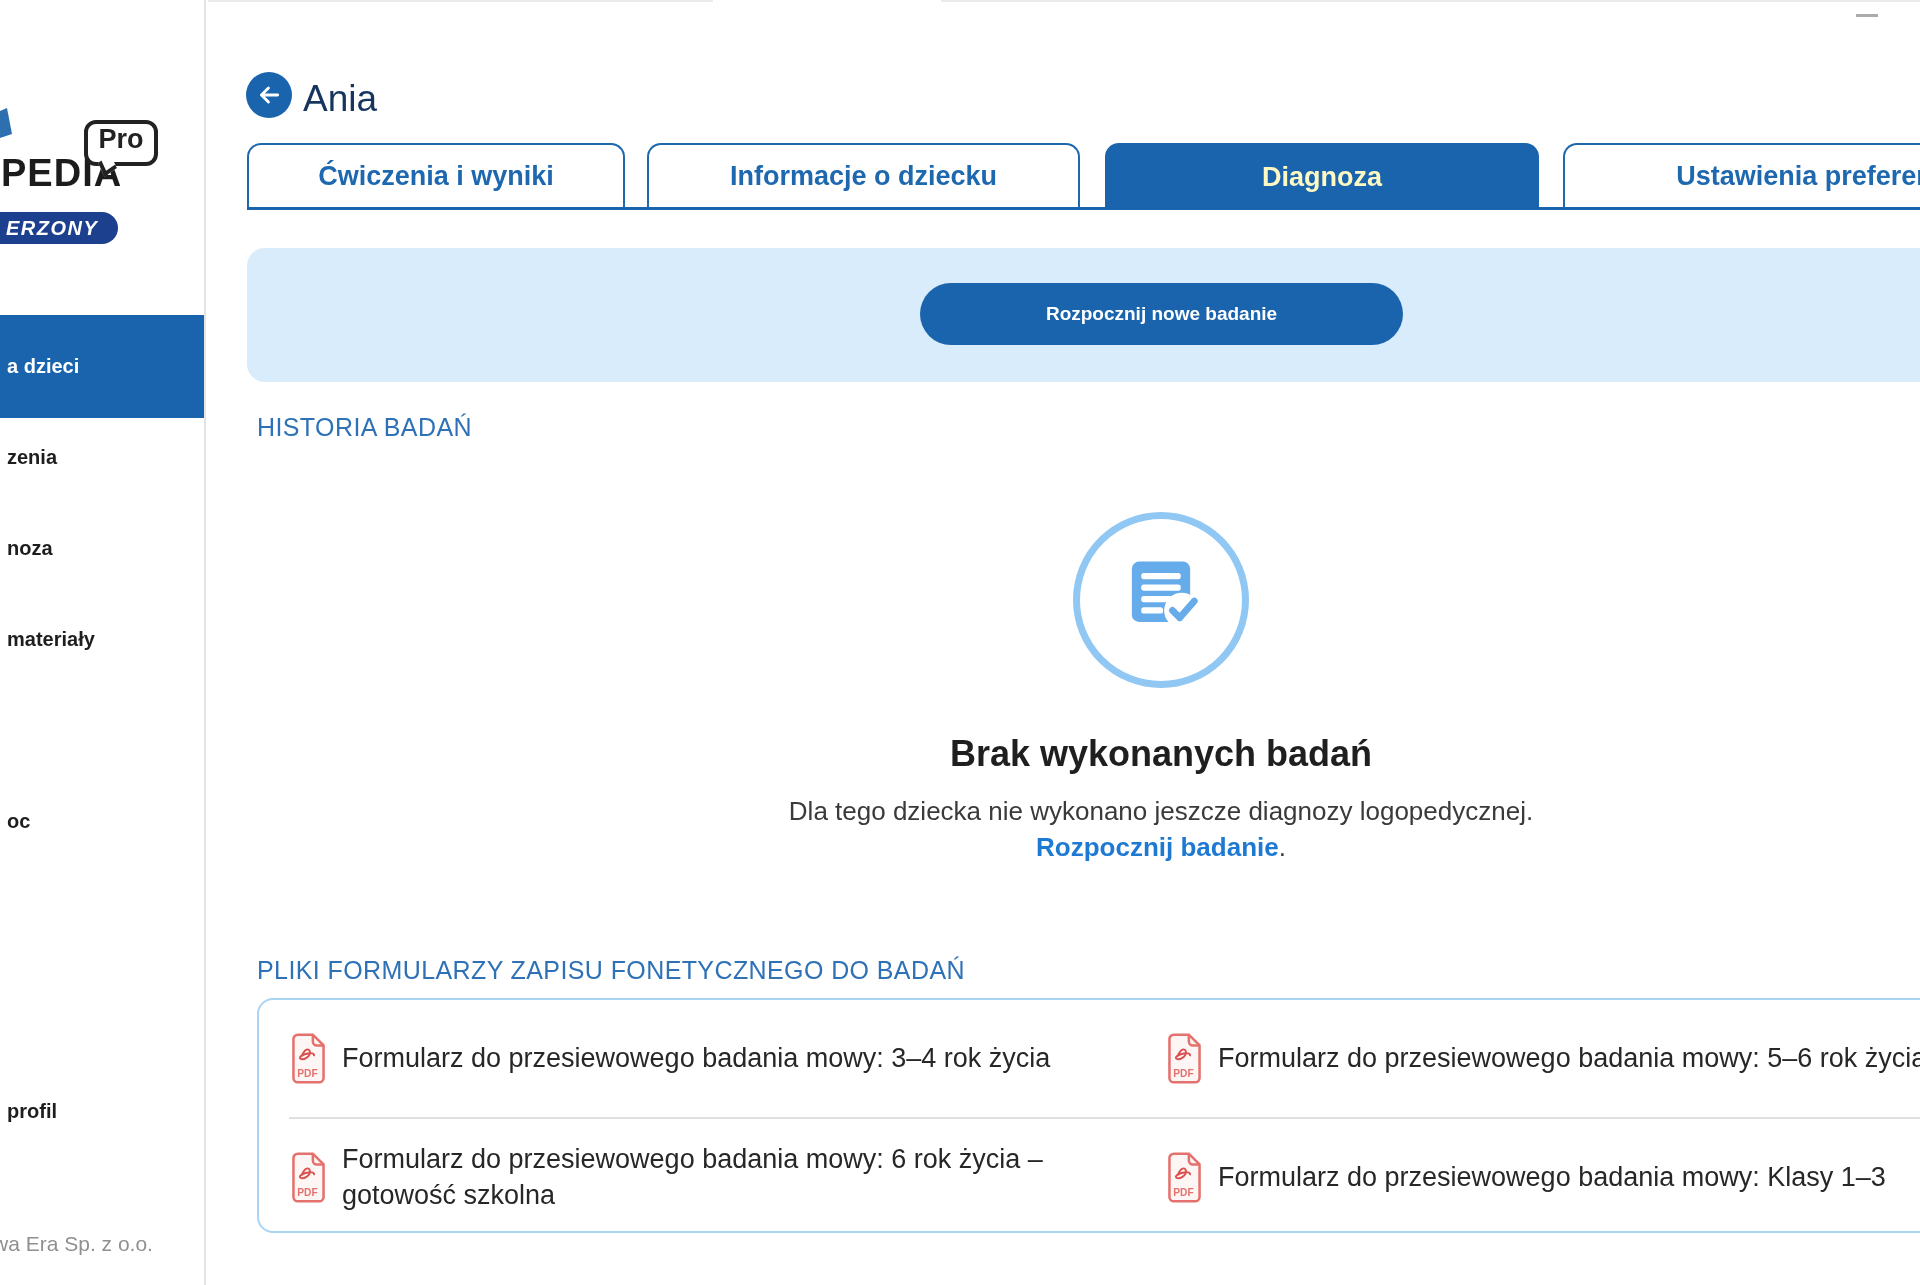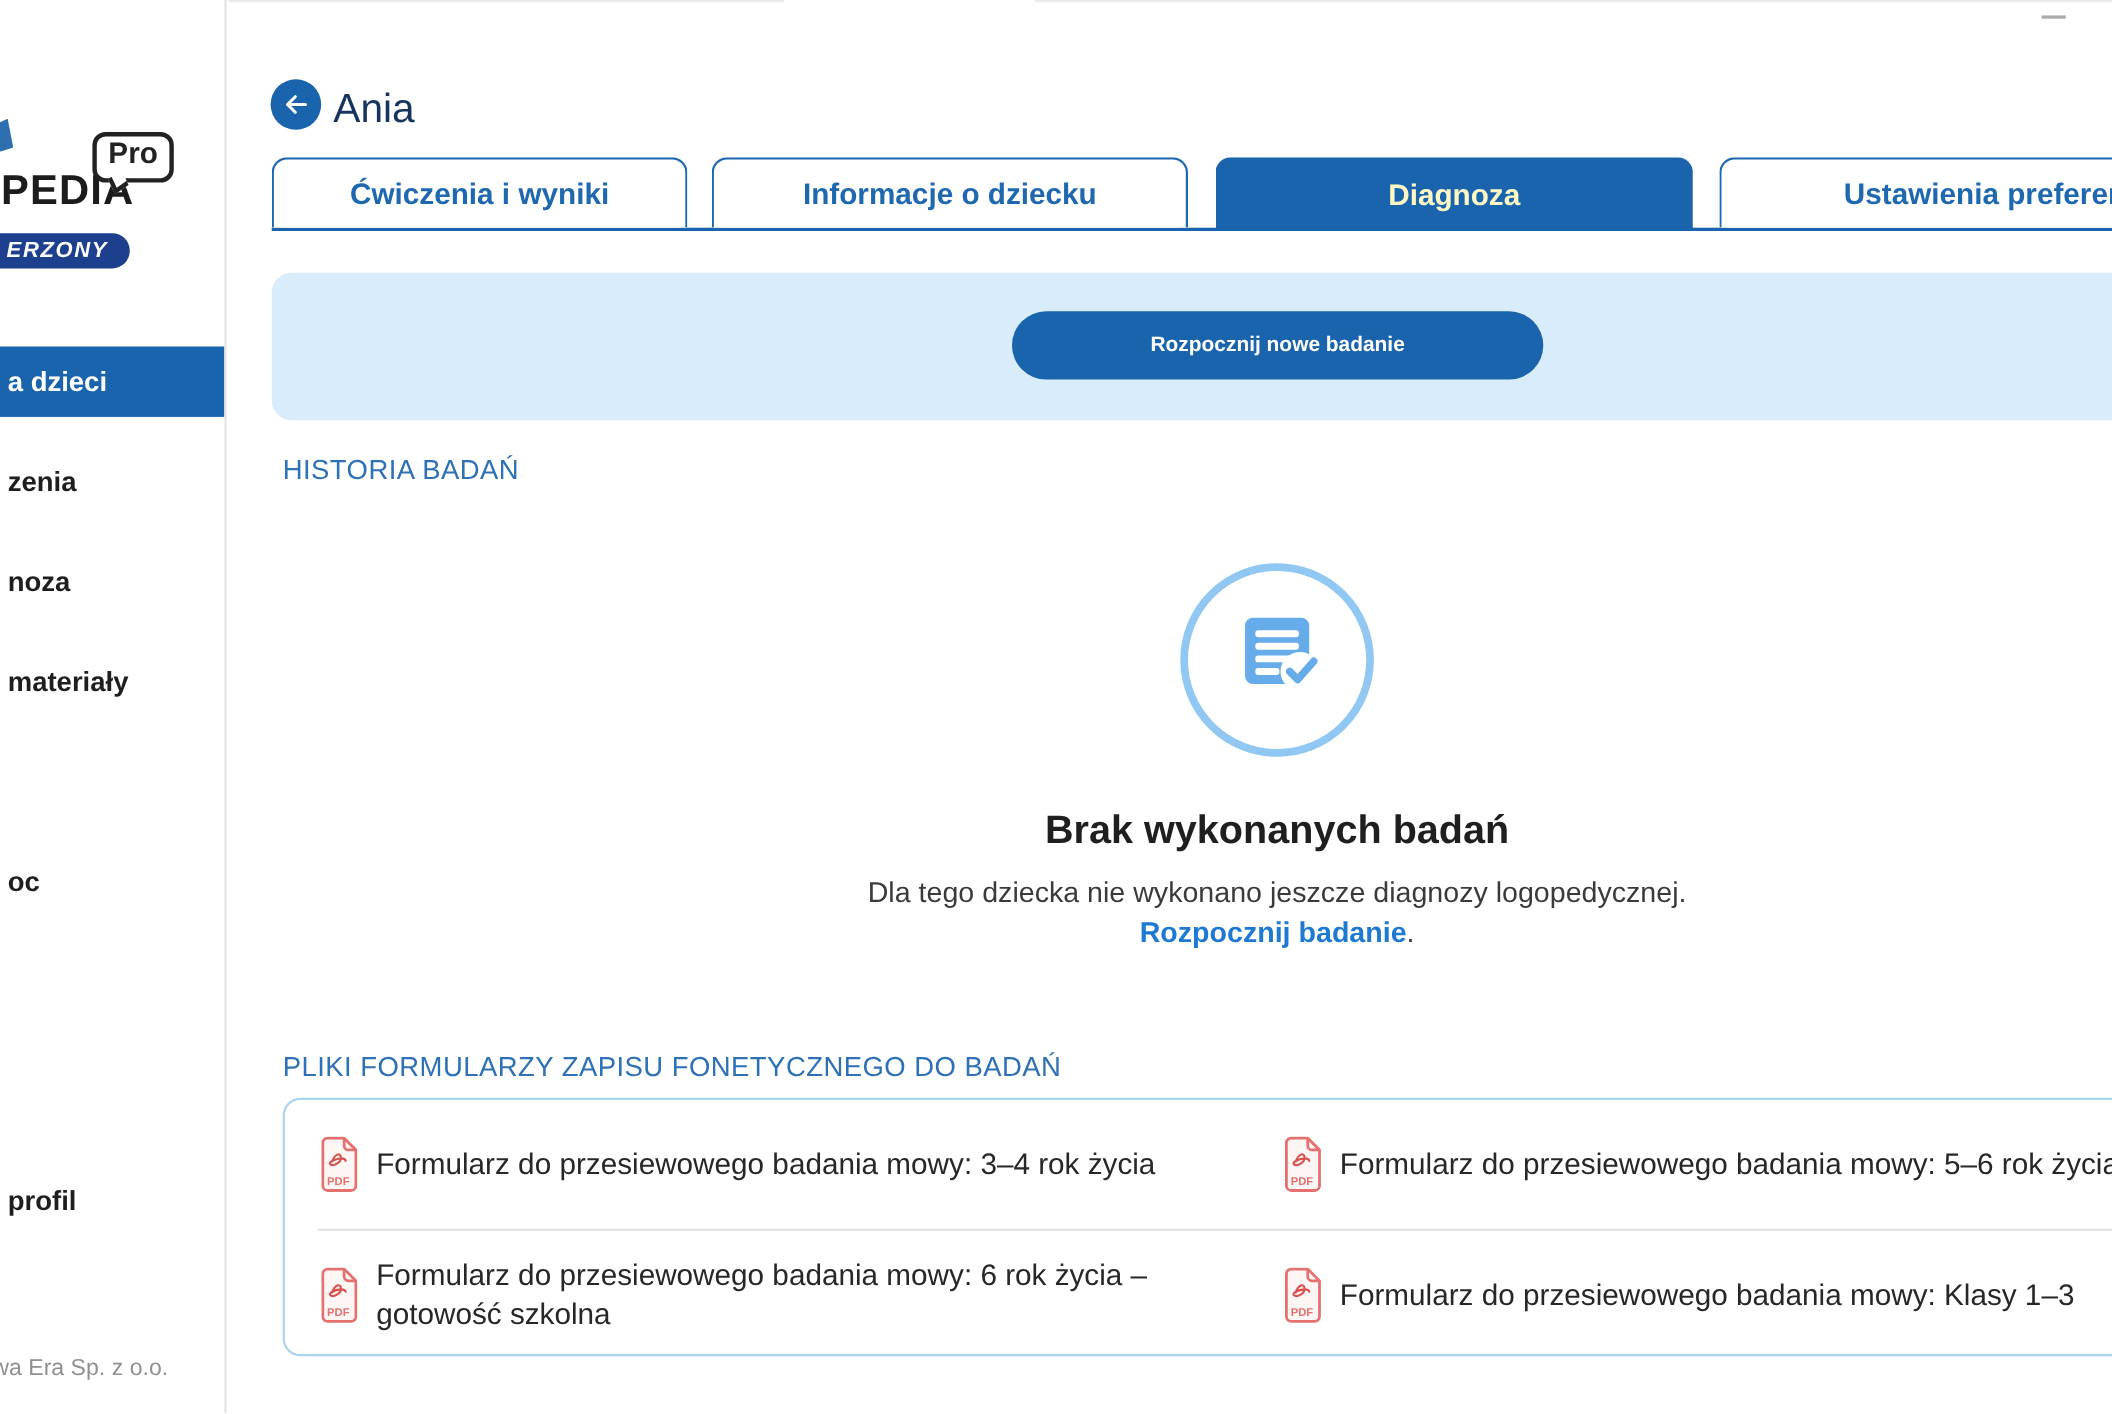--- a/index.html
+++ b/index.html
@@ -31,23 +31,23 @@
     background:#fff; border-left:4px solid #222; border-bottom:4px solid #222;
     transform:rotate(-35deg) skewX(-10deg);
   }
   .plan-badge {
     position:absolute; left:-26px; top:212px; height:32px;
     padding:0 20px 0 32px; border-radius:20px; background:#1c3f8e;
     color:#fff; font-size:20px; font-weight:bold; font-style:italic;
     letter-spacing:1.5px; display:flex; align-items:center;
   }
   .nav-item {
-    position:absolute; left:0; right:0; height:64px;
+    position:absolute; left:0; right:0; height:103px;
     display:flex; align-items:center; padding-left:7px;
-    font-size:25px; font-weight:bold; color:#1e1e1e; cursor:pointer;
+    font-size:20px; font-weight:bold; color:#1e1e1e; cursor:pointer;
     white-space:nowrap;
   }
   .nav-item.active { background:#1a64ad; color:#fff; }
   .sidebar-footer {
     position:absolute; left:-7px; top:1232px; font-size:21px; color:#909090;
     white-space:nowrap;
   }
 
   
   .main { position:absolute; left:208px; top:0; right:0; bottom:0; }

